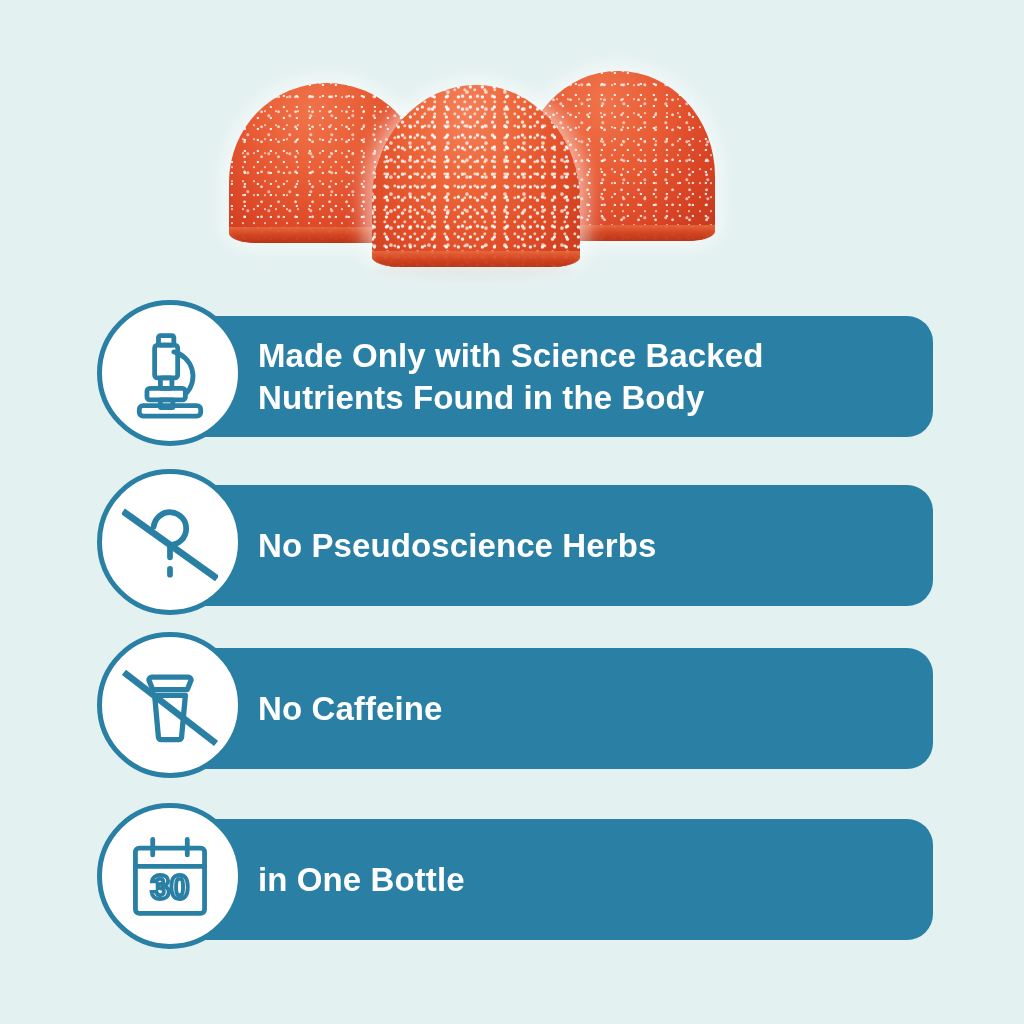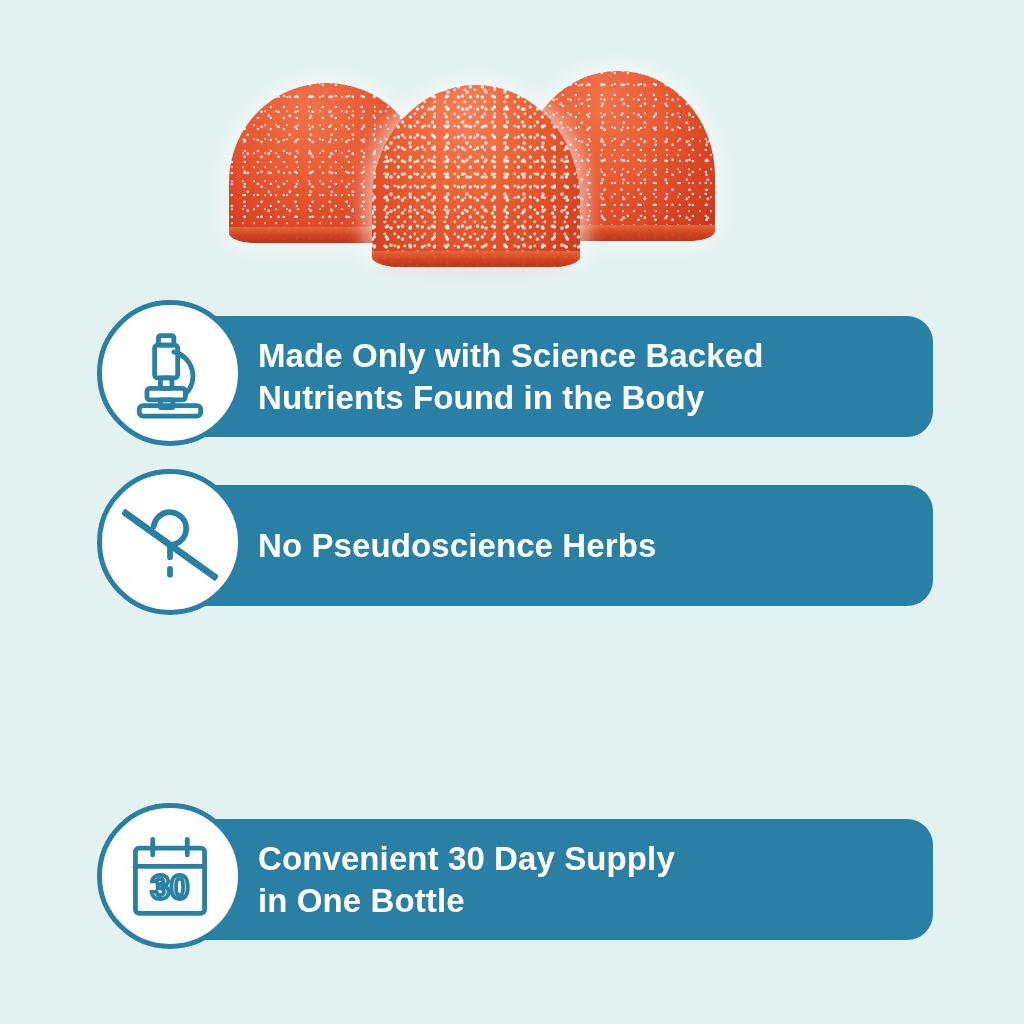--- a/index.html
+++ b/index.html
@@ -210,33 +210,47 @@
           <rect x="18" y="84" width="64" height="11" rx="4"></rect>
         </g>
       </svg>
     </div>
     <div class="feature-text">
       <span class="line">Made Only with Science Backed</span>
       <span class="line">Nutrients Found in the Body</span>
     </div>
   </div>
 
+  <div class="feature" id="feature-2">
+    <div class="feature-bar"></div>
+    <div class="feature-circle">
+      <svg class="feature-icon" viewBox="0 0 100 100">
+        <g fill="none" stroke="#2a7fa5" stroke-width="5.5" stroke-linejoin="round" stroke-linecap="round">
+          <path d="M28 24 L32 34 L68 34 L72 24 A3 3 0 0 0 69 21 L31 21 A3 3 0 0 0 28 24 Z"></path>
+          <path d="M34 40 L38 84 A3 3 0 0 0 41 86 L59 86 A3 3 0 0 0 62 84 L66 40 Z"></path>
+        </g>
+        <line x1="2" y1="16" x2="98" y2="90" stroke="#2a7fa5" stroke-width="7"></line>
+      </svg>
+    </div>
+    <div class="feature-text">
+      <span class="line">No Caffeine</span>
+    </div>
+  </div>
 
   <div class="feature" id="feature-3">
     <div class="feature-bar"></div>
     <div class="feature-circle">
       <svg class="feature-icon" viewBox="0 0 100 100">
         <g fill="none" stroke="#2a7fa5" stroke-width="5" stroke-linejoin="round" stroke-linecap="round">
           <line x1="32" y1="12" x2="32" y2="28"></line>
           <line x1="68" y1="12" x2="68" y2="28"></line>
           <rect x="14" y="21" width="72" height="68" rx="4"></rect>
           <line x1="14" y1="40" x2="86" y2="40"></line>
         </g>
         <text x="50" y="74" text-anchor="middle" font-family="'Liberation Sans', sans-serif" font-size="36" font-weight="700" fill="none" stroke="#2a7fa5" stroke-width="4">30</text>
       </svg>
     </div>
     <div class="feature-text">
-      <span class="line">Convenient 30 Day Supply</span>
       <span class="line">in One Bottle</span>
     </div>
   </div>
 
 </div>
 
 </body></html>

